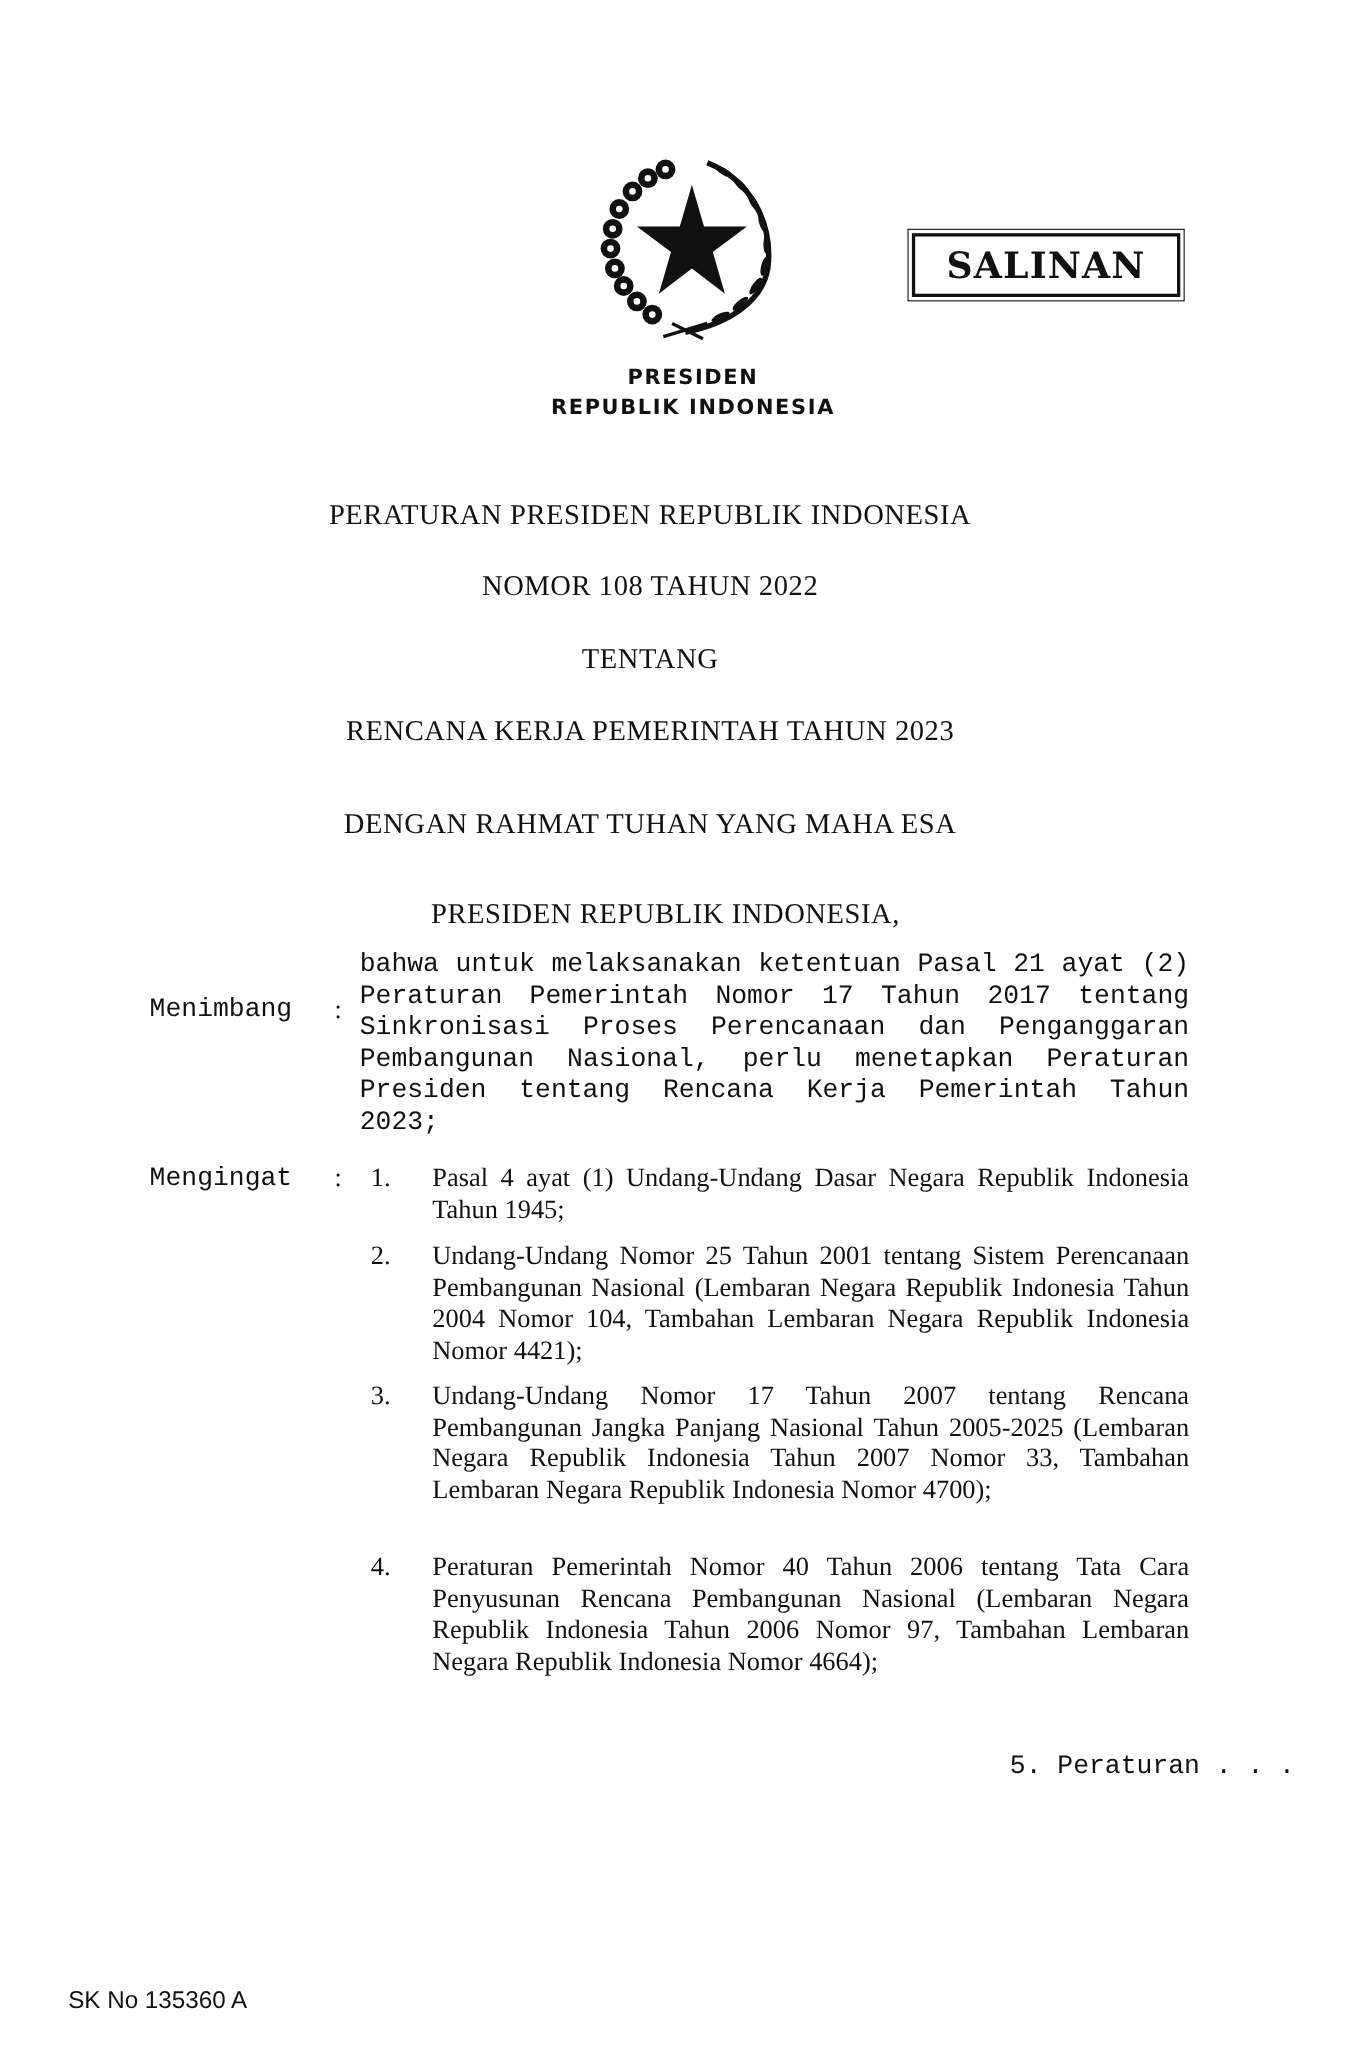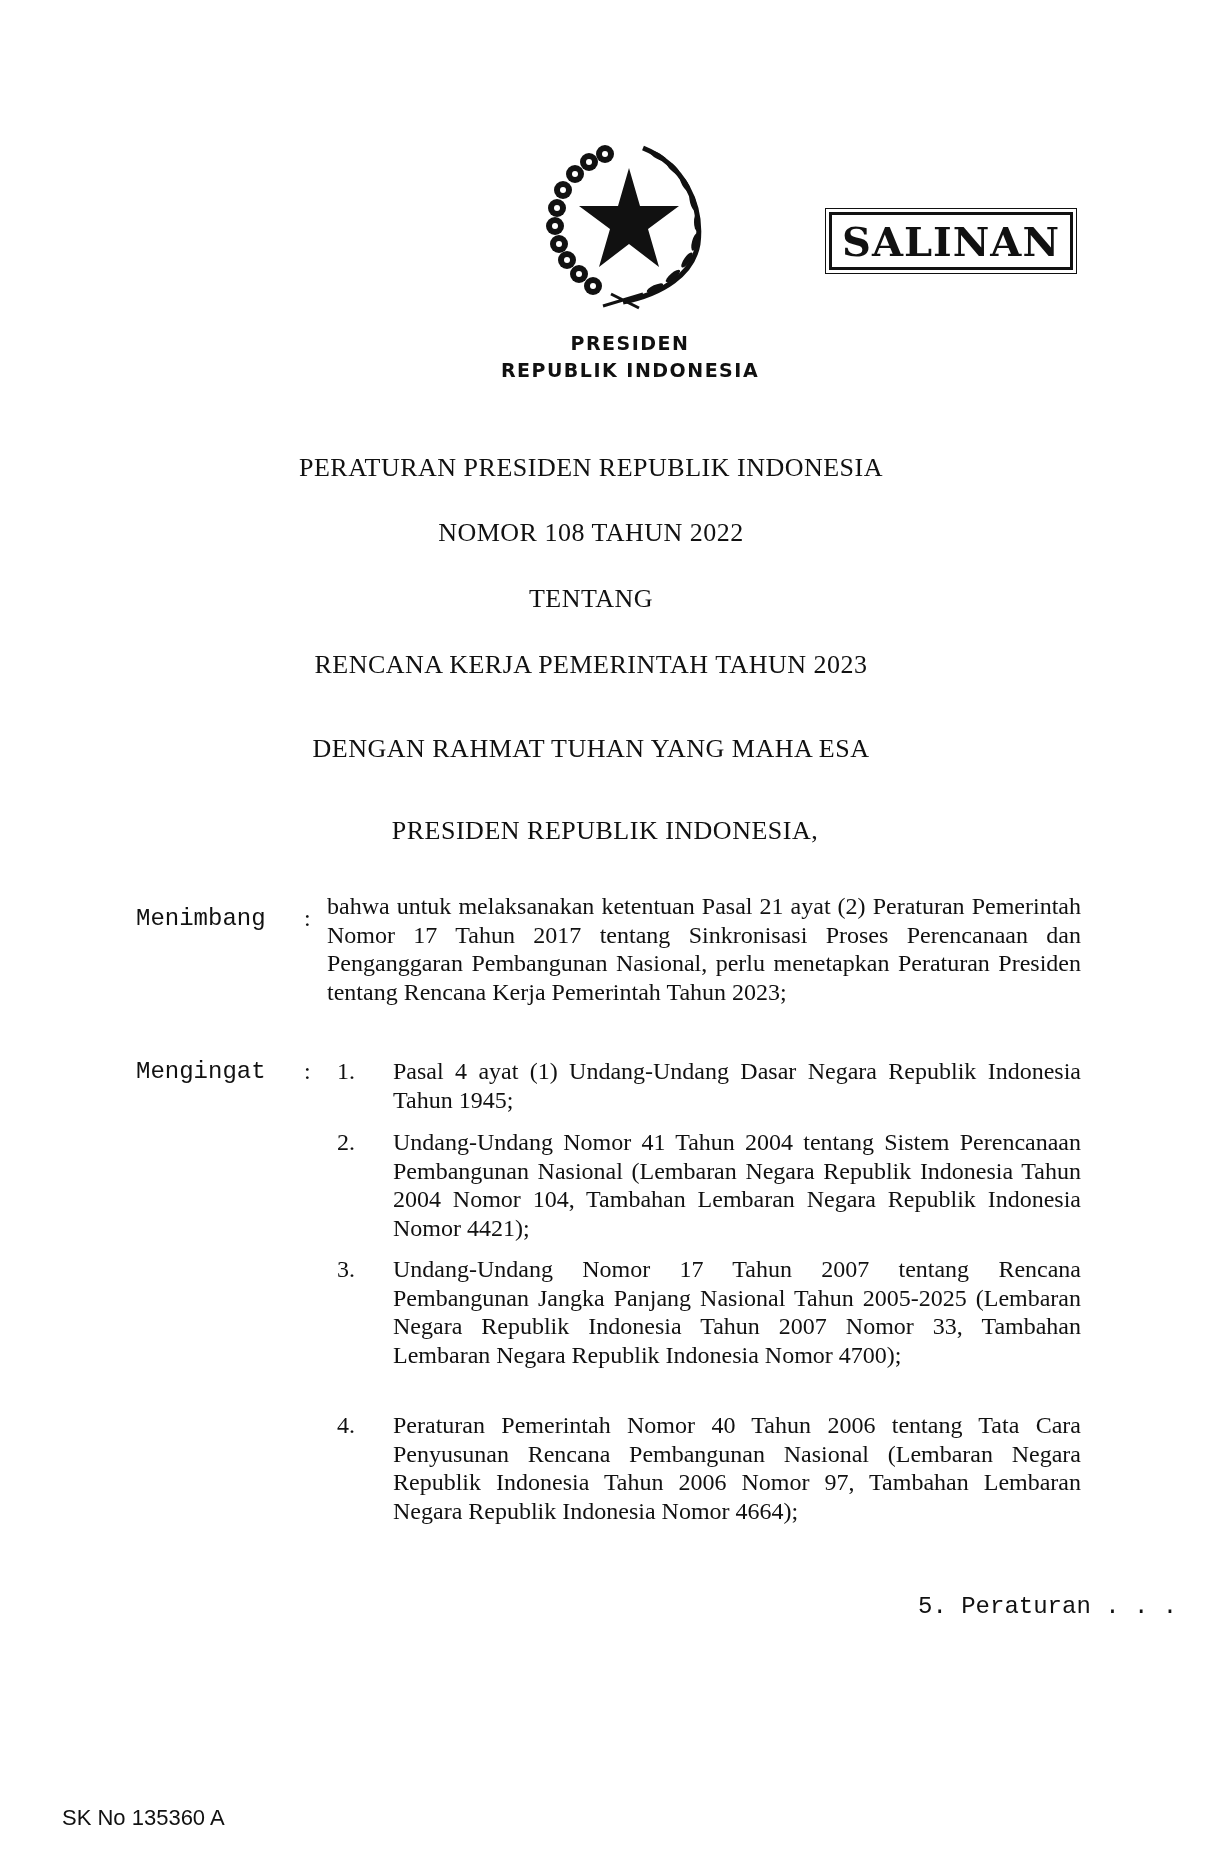--- a/index.html
+++ b/index.html
@@ -1,20 +1,20 @@
 <!DOCTYPE html>
 <html><head>
   <meta charset="utf-8">
   <style>
     html, body { margin: 0; padding: 0; background: #ffffff; }
     body { width: 1225px; height: 1873px; position: relative; overflow: hidden; color: #111; }
 
     #emblem { position: absolute; left: 533px; top: 134px; width: 192px; height: 178px; }
     #emblem-caption { position: absolute; left: 440px; top: 330px; width: 380px; text-align: center; font-family: "DejaVu Sans", sans-serif; font-weight: bold; font-size: 19px; letter-spacing: 1.5px; line-height: 27px; color: #111; }
-    #salinan { position: absolute; left: 829px; top: 212px; width: 244px; height: 58px; border: 3px solid #111; outline: 1px solid #111; outline-offset: 3px; box-sizing: border-box; display: flex; align-items: center; justify-content: center; font-family: "DejaVu Serif", serif; font-weight: bold; font-size: 40px; letter-spacing: 1px; text-align: center; }
+    #salinan { position: absolute; left: 829px; top: 212px; width: 244px; height: 58px; border: 3px solid #111; outline: 1px solid #111; outline-offset: 3px; box-sizing: border-box; display: flex; align-items: center; justify-content: center; font-family: "DejaVu Serif", serif; font-weight: bold; font-size: 33px; letter-spacing: 1px; text-align: center; }
 
     .heading { position: absolute; left: 0; width: 1182px; text-align: center; font-family: "Liberation Serif", serif; font-size: 26px; letter-spacing: 0.5px; }
 
     .label { position: absolute; left: 136px; font-family: Liberation Mono, monospace; font-size: 24px; }
     .colon { position: absolute; left: 304px; font-family: "Liberation Serif", serif; font-size: 24px; }
     .num { position: absolute; left: 337px; font-family: "Liberation Serif", serif; font-size: 24px; }
     .para { position: absolute; left: 393px; width: 688px; font-family: "Liberation Serif", serif; font-size: 24px; line-height: 28.5px; text-align: justify; }
     .para.first { left: 327px; width: 754px; }
 
     #continued { position: absolute; left: 918px; top: 1593px; font-family: Liberation Mono, monospace; font-size: 24px; }
@@ -80,30 +80,30 @@
 
   <div class="heading" style="top:453px;">PERATURAN PRESIDEN REPUBLIK INDONESIA</div>
   <div class="heading" style="top:518px;">NOMOR 108 TAHUN 2022</div>
   <div class="heading" style="top:584px;">TENTANG</div>
   <div class="heading" style="top:650px;">RENCANA KERJA PEMERINTAH TAHUN 2023</div>
   <div class="heading" style="top:734px;">DENGAN RAHMAT TUHAN YANG MAHA ESA</div>
   <div class="heading" style="top:816px;margin-left:14px;">PRESIDEN REPUBLIK INDONESIA,</div>
 
   <div class="label" style="top:905px;">Menimbang</div>
   <div class="colon" style="top:905px;">:</div>
-  <div class="para first" style="top:892px;">bahwa untuk melaksanakan ketentuan Pasal 21 ayat (2) Peraturan Pemerintah Nomor 17 Tahun 2017 tentang Sinkronisasi Proses Perencanaan dan Penganggaran Pembangunan Nasional, perlu menetapkan Peraturan Presiden tentang Rencana Kerja Pemerintah Tahun 2023;</div>
+  <div class="para first" style="top:864px;font-family:Liberation Mono, monospace;">bahwa untuk melaksanakan ketentuan Pasal 21 ayat (2) Peraturan Pemerintah Nomor 17 Tahun 2017 tentang Sinkronisasi Proses Perencanaan dan Penganggaran Pembangunan Nasional, perlu menetapkan Peraturan Presiden tentang Rencana Kerja Pemerintah Tahun 2023;</div>
 
   <div class="label" style="top:1058px;">Mengingat</div>
   <div class="colon" style="top:1058px;">:</div>
 
   <div class="num" style="top:1058px;">1.</div>
   <div class="para" style="top:1057px;">Pasal 4 ayat (1) Undang-Undang Dasar Negara Republik Indonesia Tahun 1945;</div>
 
   <div class="num" style="top:1129px;">2.</div>
-  <div class="para" style="top:1128px;">Undang-Undang Nomor 41 Tahun 2004 tentang Sistem Perencanaan Pembangunan Nasional (Lembaran Negara Republik Indonesia Tahun 2004 Nomor 104, Tambahan Lembaran Negara Republik Indonesia Nomor 4421);</div>
+  <div class="para" style="top:1128px;">Undang-Undang Nomor 25 Tahun 2001 tentang Sistem Perencanaan Pembangunan Nasional (Lembaran Negara Republik Indonesia Tahun 2004 Nomor 104, Tambahan Lembaran Negara Republik Indonesia Nomor 4421);</div>
 
   <div class="num" style="top:1256px;">3.</div>
   <div class="para" style="top:1255px;">Undang-Undang Nomor 17 Tahun 2007 tentang Rencana Pembangunan Jangka Panjang Nasional Tahun 2005-2025 (Lembaran Negara Republik Indonesia Tahun 2007 Nomor 33, Tambahan Lembaran Negara Republik Indonesia Nomor 4700);</div>
 
   <div class="num" style="top:1412px;">4.</div>
   <div class="para" style="top:1411px;">Peraturan Pemerintah Nomor 40 Tahun 2006 tentang Tata Cara Penyusunan Rencana Pembangunan Nasional (Lembaran Negara Republik Indonesia Tahun 2006 Nomor 97, Tambahan Lembaran Negara Republik Indonesia Nomor 4664);</div>
 
   <div id="continued">5. Peraturan . . .</div>
   <div id="sk-number">SK No 135360 A</div>
 

